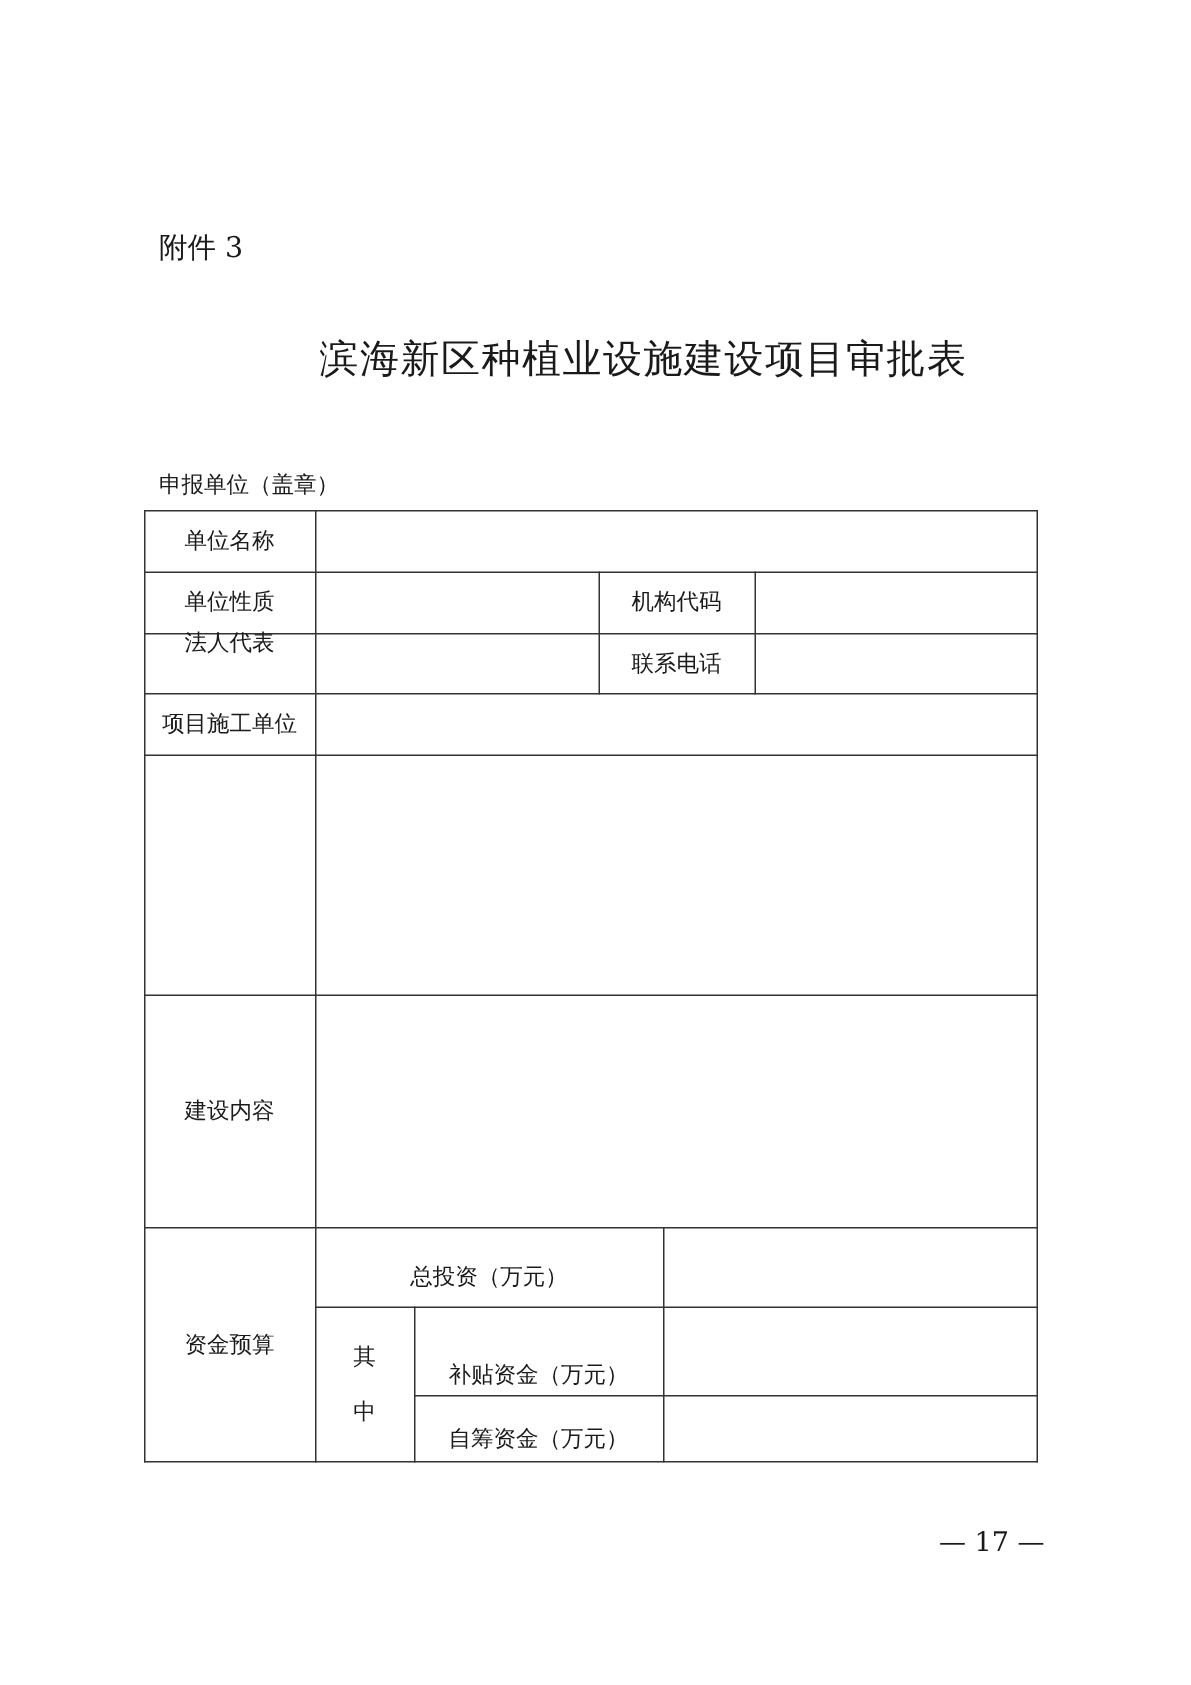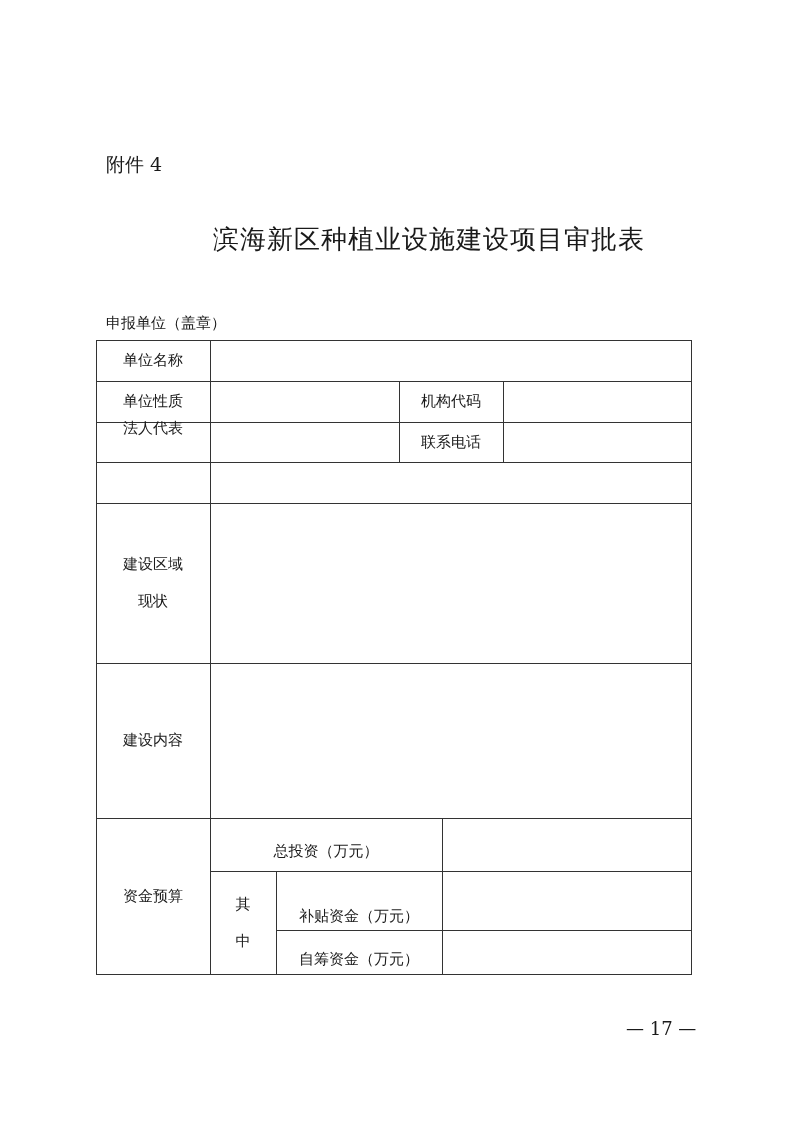--- a/index.html
+++ b/index.html
@@ -15,21 +15,21 @@
     .cell { position: absolute; box-sizing: border-box; display: flex; align-items: center; justify-content: center;
             font-size: 15px; text-align: center; }
     .line-h { position: absolute; height: 1px; background: #333; }
     .line-v { position: absolute; width: 1px; background: #333; }
     .stack { display: flex; flex-direction: column; align-items: center; gap: 18px; }
     .lbl-low { padding-top: 0; }
   </style>
 </head>
 <body>
 
-<div class="attach">附件 4</div>
+<div class="attach">附件 3</div>
 <div class="title">滨海新区种植业设施建设项目审批表</div>
 <div class="applicant">申报单位（盖章）</div>
 
 <div class="grid">
 
   <div class="line-h" style="left:0;top:0;width:596px;"></div>
   <div class="line-h" style="left:0;top:41px;width:596px;"></div>
   <div class="line-h" style="left:0;top:82px;width:596px;"></div>
   <div class="line-h" style="left:0;top:122px;width:596px;"></div>
   <div class="line-h" style="left:0;top:163px;width:596px;"></div>
@@ -53,28 +53,23 @@
   <div class="cell lbl-low" style="left:0;top:41px;width:114px;height:41px;">单位性质</div>
   <div class="cell" style="left:114px;top:41px;width:189px;height:41px;"></div>
   <div class="cell lbl-low" style="left:303px;top:41px;width:104px;height:41px;">机构代码</div>
   <div class="cell" style="left:407px;top:41px;width:189px;height:41px;"></div>
 
   <div class="cell lbl-low" style="left:0;top:68px;width:114px;height:40px;">法人代表</div>
   <div class="cell" style="left:114px;top:82px;width:189px;height:40px;"></div>
   <div class="cell lbl-low" style="left:303px;top:82px;width:104px;height:40px;">联系电话</div>
   <div class="cell" style="left:407px;top:82px;width:189px;height:40px;"></div>
 
+  <div class="cell lbl-low" style="left:0;top:122px;width:114px;height:41px;">项目施工单位</div>
   <div class="cell" style="left:114px;top:122px;width:482px;height:41px;"></div>
 
-  <div class="cell" style="left:0;top:163px;width:114px;height:160px;">
-    <div class="stack">
-      <span>建设区域</span>
-      <span>现状</span>
-    </div>
-  </div>
   <div class="cell" style="left:114px;top:163px;width:482px;height:160px;"></div>
 
   <div class="cell" style="left:0;top:323px;width:114px;height:155px;">建设内容</div>
   <div class="cell" style="left:114px;top:323px;width:482px;height:155px;"></div>
 
   <div class="cell" style="left:114px;top:478px;width:232px;height:53px;padding-top:14px;">总投资（万元）</div>
   <div class="cell" style="left:0;top:478px;width:114px;height:156px;">资金预算</div>
   <div class="cell" style="left:346px;top:478px;width:250px;height:53px;"></div>
 
   <div class="cell" style="left:114px;top:531px;width:66px;height:103px;">

